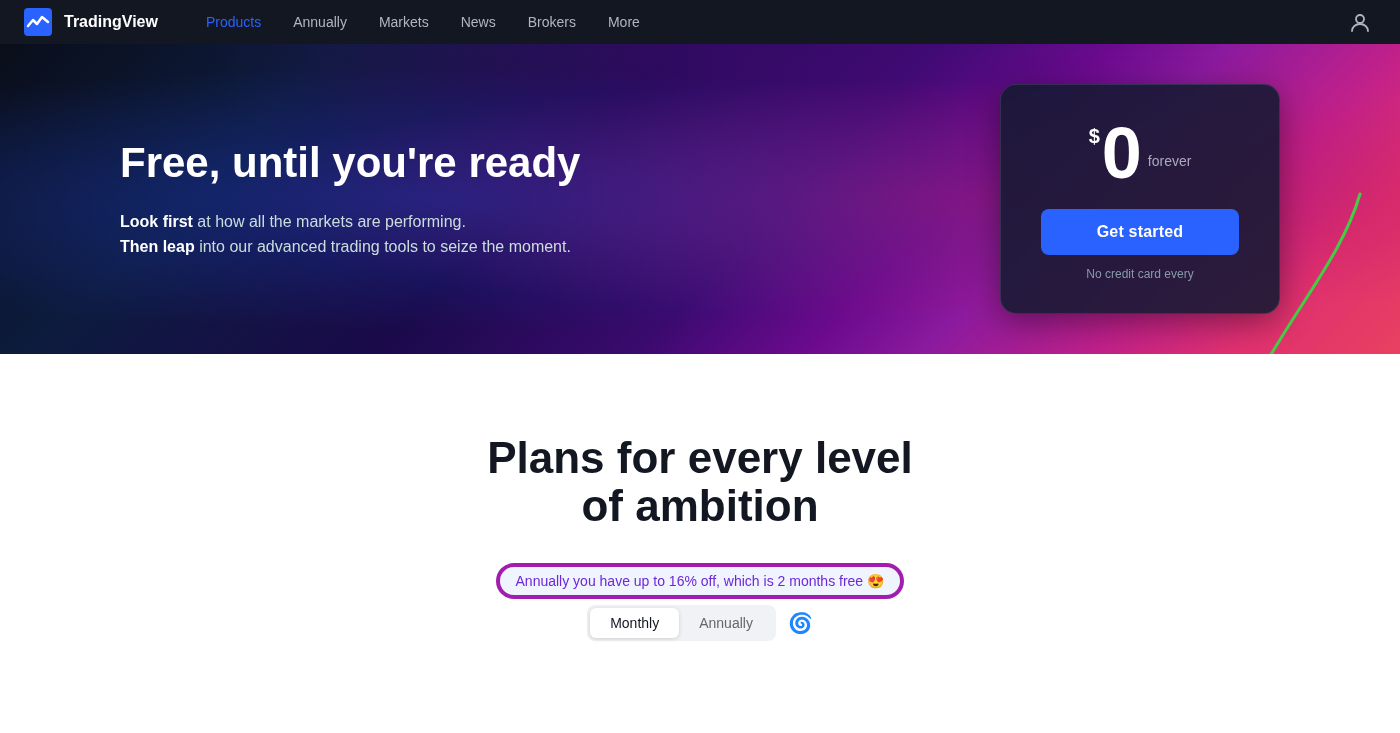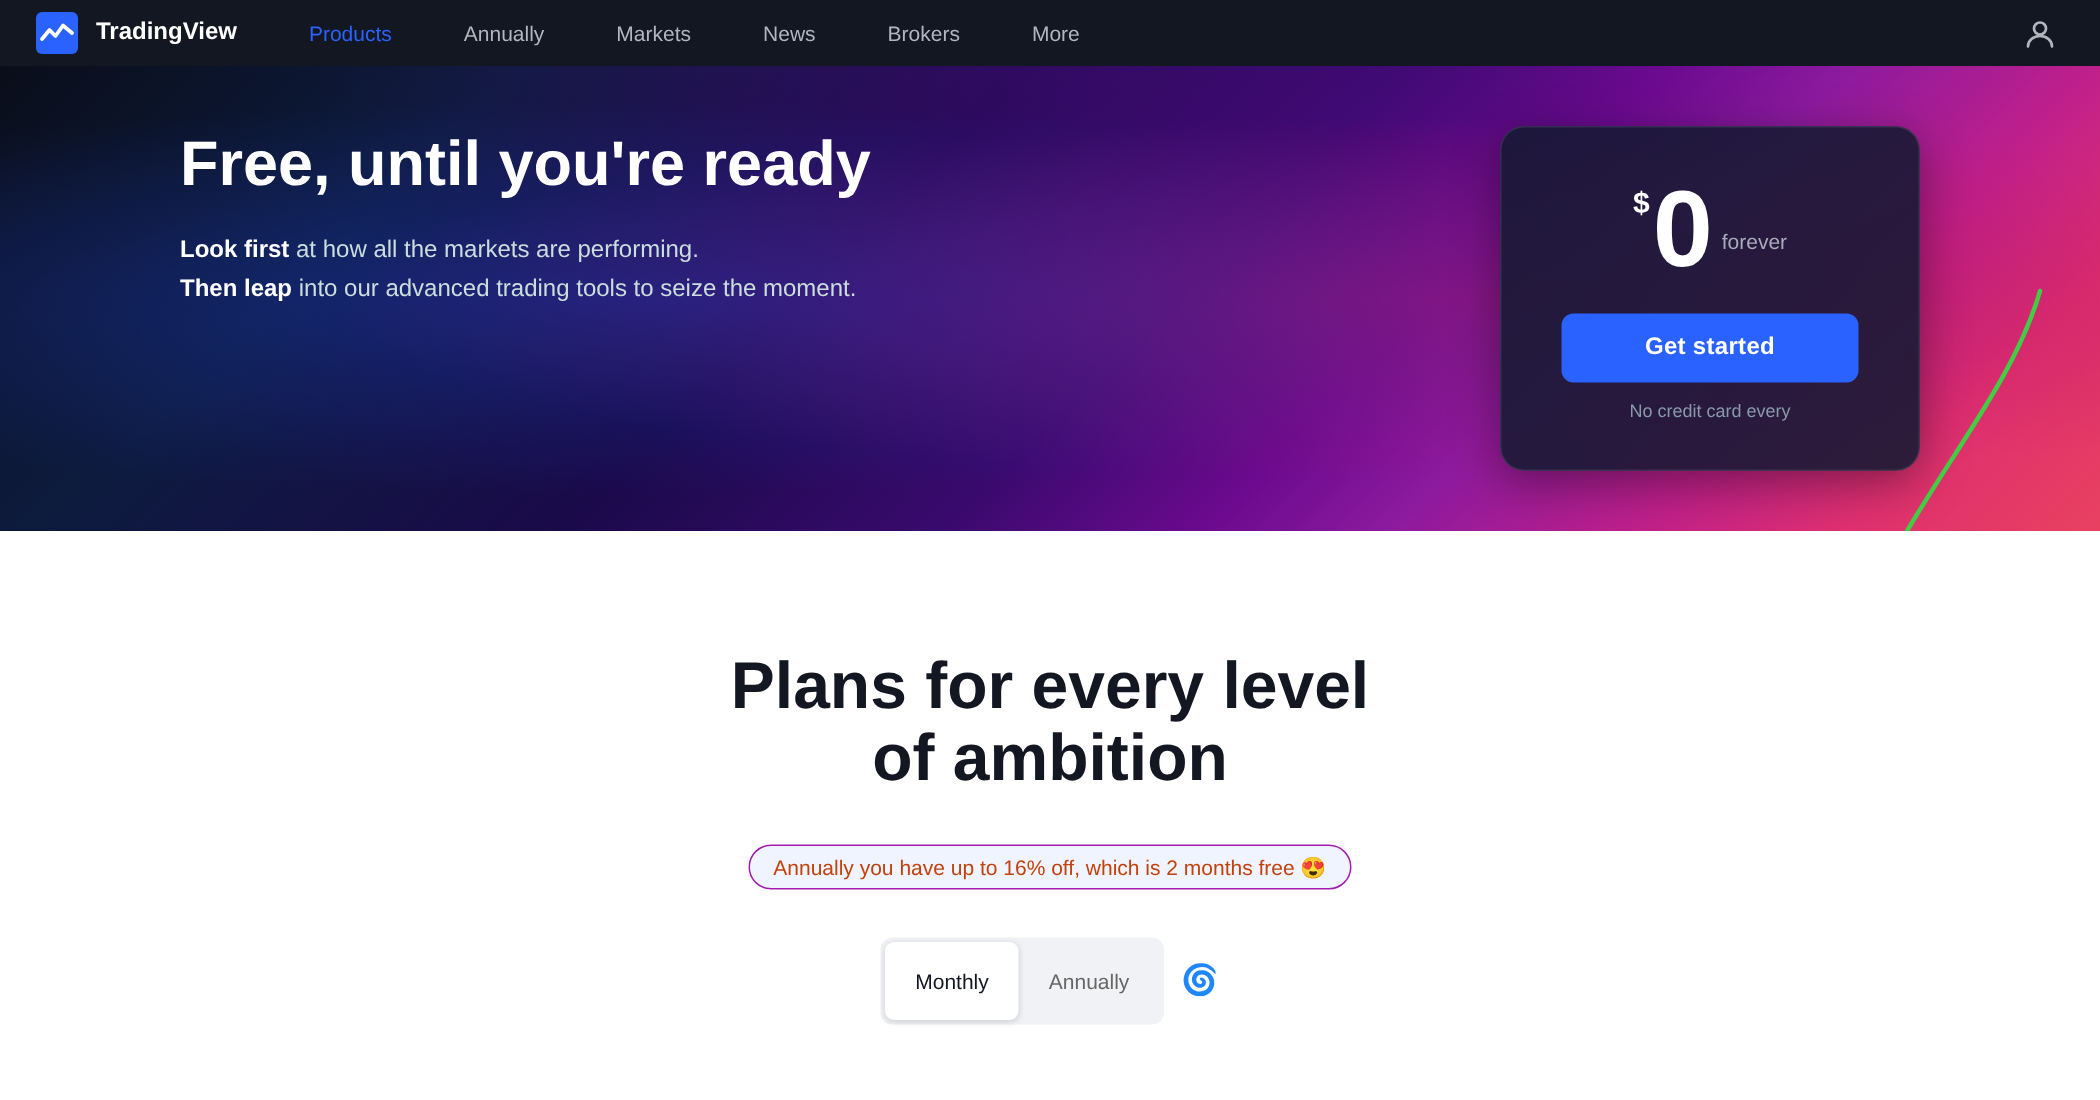--- a/index.html
+++ b/index.html
@@ -30,21 +30,21 @@
       font-size: 16px;
       text-decoration: none;
     }
     .logo-icon {
       width: 28px;
       height: 28px;
     }
     .nav-links {
       display: flex;
       align-items: center;
-      gap: 16px;
+      gap: 0;
       text-align: right;
     }
     .nav-link {
       color: #b2b5be;
       font-size: 14px;
       padding: 0 16px;
       height: 44px;
       display: flex;
       align-items: center;
       cursor: pointer;
@@ -66,20 +66,21 @@
       align-items: center;
       justify-content: center;
       border-radius: 50%;
     }
 
     
     .hero {
       background: linear-gradient(135deg, #0a0e1a 0%, #0d1b3e 20%, #1a0a4a 40%, #3a0a6e 55%, #6b0a8e 65%, #8b1a9e 72%, #c0208a 82%, #e03070 90%, #e84060 100%);
       min-height: 300px;
       display: flex;
+      align-items: center;
       padding: 40px 120px;
       position: relative;
       overflow: hidden;
     }
     .hero::before {
       content: '';
       position: absolute;
       top: 0; left: 0; right: 0; bottom: 0;
       background: radial-gradient(ellipse at 30% 50%, rgba(30, 60, 200, 0.4) 0%, transparent 60%),
                   radial-gradient(ellipse at 70% 50%, rgba(180, 20, 100, 0.5) 0%, transparent 55%),
@@ -174,42 +175,42 @@
     .plans-title {
       font-size: 44px;
       font-weight: 800;
       color: #131722;
       line-height: 1.1;
       margin-bottom: 32px;
     }
     .annual-badge {
       display: inline-block;
       background: #f0f4ff;
-      border: 1px solid #a21caf;
+      border: 4px solid #a21caf;
       border-radius: 20px;
       padding: 6px 16px;
       font-size: 14px;
-      color: #c2410c;
-      margin-bottom: 32px;
+      color: #6d28d9;
+      margin-bottom: 6px;
     }
     .billing-toggle {
       display: flex;
       align-items: center;
       justify-content: center;
       gap: 8px;
       margin-bottom: 40px;
     }
     .toggle-group {
       display: flex;
       background: #f0f2f5;
       border-radius: 8px;
       padding: 3px;
     }
     .toggle-btn {
-      padding: 18px 20px;
+      padding: 7px 20px;
       border-radius: 6px;
       border: none;
       font-size: 14px;
       font-weight: 500;
       cursor: pointer;
       background: transparent;
       color: #666;
     }
     .toggle-btn.active {
       background: #fff;

